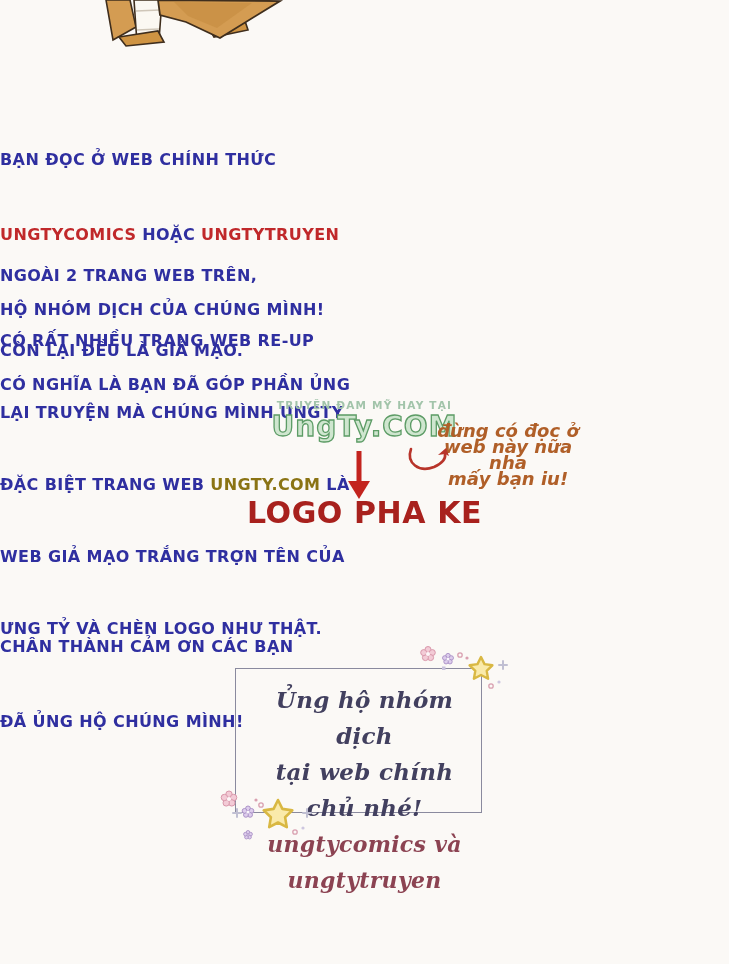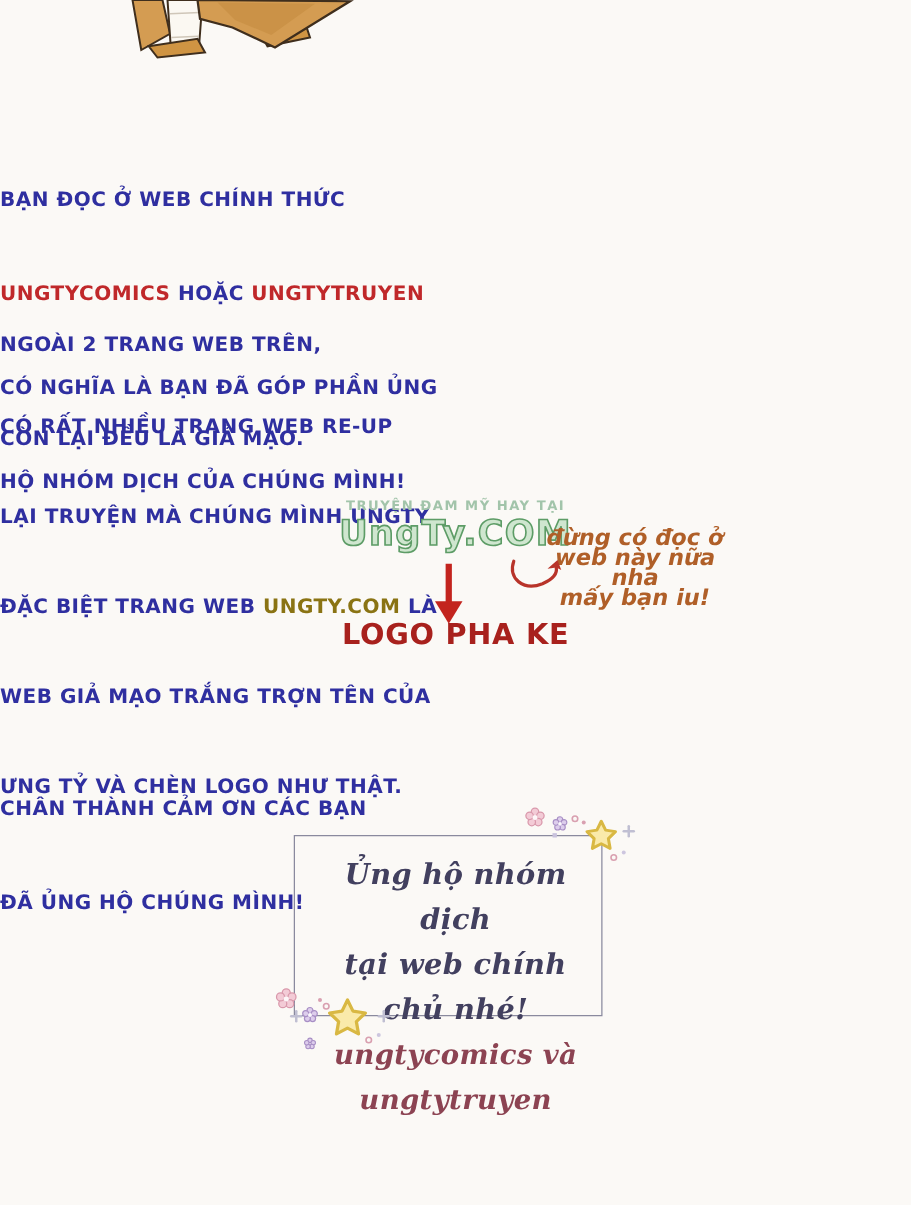--- a/index.html
+++ b/index.html
@@ -27,21 +27,21 @@
     color:#cfe6cf;-webkit-text-stroke:1.3px #5d9c66;
   }
   
   .note{
     position:absolute;left:428px;top:423px;width:160px;text-align:center;
     font-style:italic;font-weight:bold;font-size:18px;line-height:16px;
     color:#b05f28;
   }
   .logo-phake{
     position:absolute;left:0;top:495px;width:729px;text-align:center;
-    font-weight:bold;font-size:23px;letter-spacing:.6px;color:#a8211d;
+    font-weight:bold;font-size:30px;letter-spacing:.6px;color:#a8211d;
   }
   
   .support-box{
     position:absolute;left:235px;top:668px;width:247px;height:145px;
     border:1.5px solid #8a8a9e;box-sizing:border-box;
     text-align:center;padding-top:13px;padding-left:12px;
   }
   .script-line{
     font-family:"DejaVu Serif", serif;font-style:italic;font-weight:bold;
     font-size:23px;line-height:36px;color:#42405f;letter-spacing:.3px;
@@ -68,22 +68,22 @@
 
     <polygon points="109,28 145,21 148,30 114,37" fill="#cf9443" stroke="#3f2e1d" stroke-width="1.6"></polygon>
 
     <polygon points="58,0 180,1 120,38 86,22 60,15" fill="#d49c52" stroke="#3f2e1d" stroke-width="1.8"></polygon>
     <polygon points="74,2 152,3 117,28 88,16" fill="#c38a3e" opacity="0.55"></polygon>
   </svg>
 
   <div class="comic" style="top:97px;">
     <div><span>BẠN ĐỌC Ở WEB CHÍNH THỨC</span></div>
     <div><span class="red">UNGTYCOMICS</span><span> HOẶC </span><span class="red">UNGTYTRUYEN</span></div>
+    <div><span>HỘ NHÓM DỊCH CỦA CHÚNG MÌNH!</span></div>
     <div><span>CÓ NGHĨA LÀ BẠN ĐÃ GÓP PHẦN ỦNG</span></div>
-    <div><span>HỘ NHÓM DỊCH CỦA CHÚNG MÌNH!</span></div>
   </div>
 
   <div class="comic" style="top:213px;">
     <div><span>NGOÀI 2 TRANG WEB TRÊN,</span></div>
     <div><span>CÒN LẠI ĐỀU LÀ GIẢ MẠO.</span></div>
   </div>
 
   <div class="comic" style="top:281px;line-height:24px;">
     <div><span>CÓ RẤT NHIỀU TRANG WEB RE-UP</span></div>
     <div><span>LẠI TRUYỆN MÀ CHÚNG MÌNH UNGTY.</span></div>

